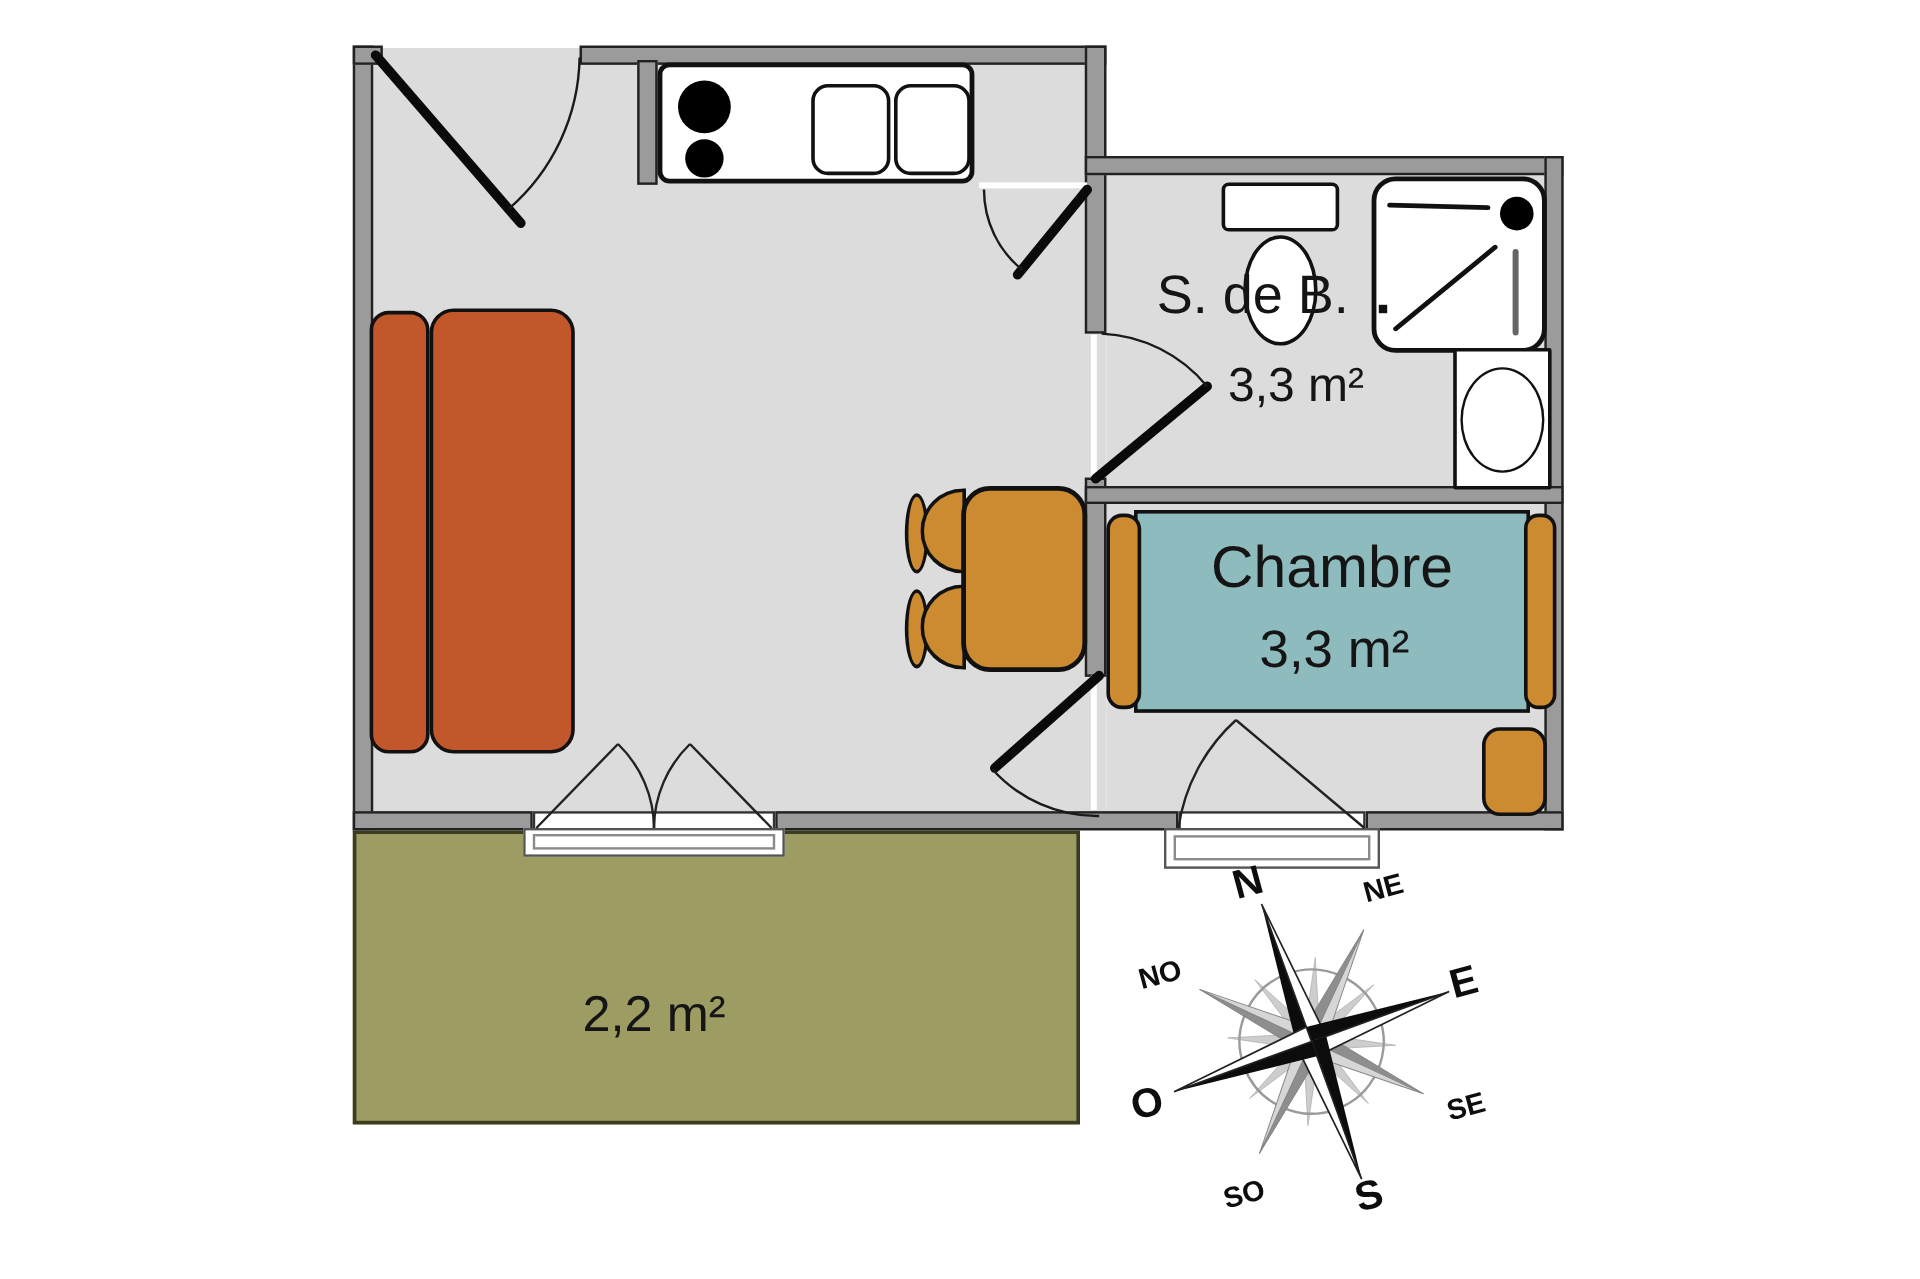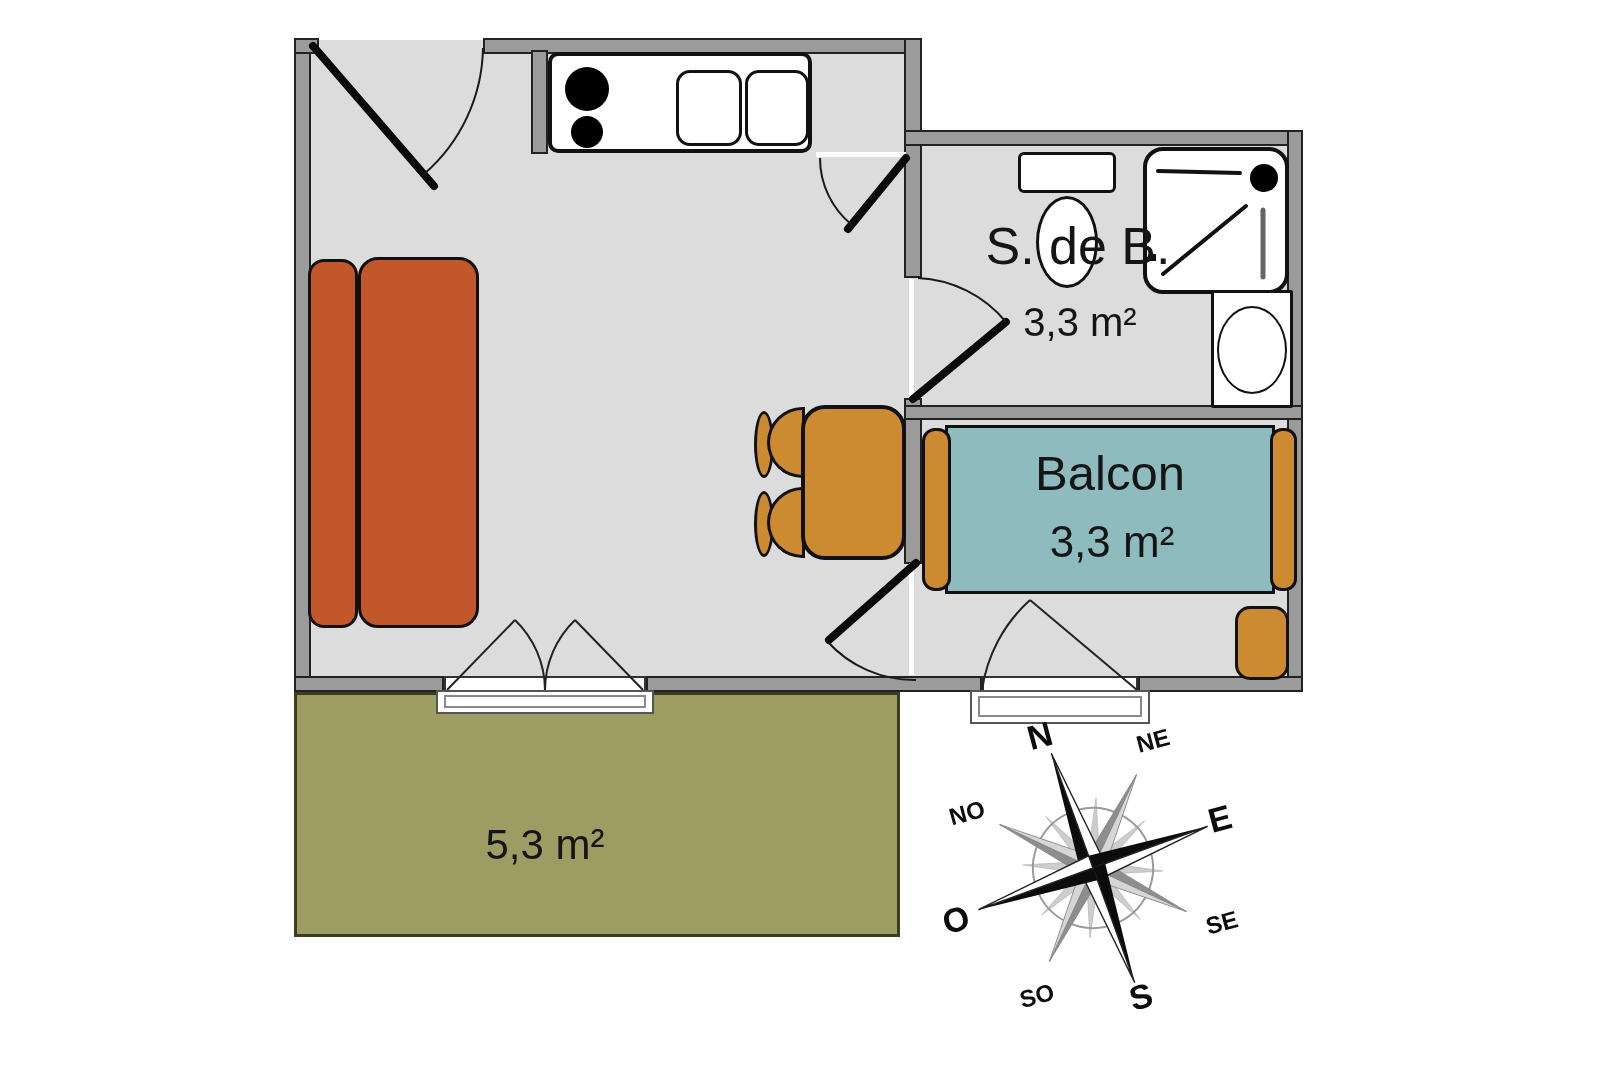--- a/index.html
+++ b/index.html
@@ -157,19 +157,19 @@
 
   <div class="clabel" style="left:1040px;top:736px;font-size:34px;">N</div>
   <div class="clabel" style="left:1153px;top:741px;font-size:24px;">NE</div>
   <div class="clabel" style="left:1220px;top:819px;font-size:34px;">E</div>
   <div class="clabel" style="left:1222px;top:923px;font-size:24px;">SE</div>
   <div class="clabel" style="left:1141px;top:997px;font-size:34px;">S</div>
   <div class="clabel" style="left:1037px;top:996px;font-size:24px;">SO</div>
   <div class="clabel" style="left:956px;top:920px;font-size:34px;">O</div>
   <div class="clabel" style="left:967px;top:813px;font-size:24px;">NO</div>
 
-  <div class="label" style="left:1078px;top:246px;font-size:52px;">S. de B.</div>
+  <div class="label" style="left:1044px;top:246px;font-size:45px;">S. de B.</div>
   <div class="label" style="left:1080px;top:322px;font-size:40px;">3,3 m²</div>
-  <div class="label" style="left:1110px;top:473px;font-size:49px;">Balcon</div>
+  <div class="label" style="left:1110px;top:473px;font-size:49px;">Chambre</div>
   <div class="label" style="left:1112px;top:542px;font-size:44px;">3,3 m²</div>
-  <div class="label" style="left:545px;top:845px;font-size:42px;">5,3 m²</div>
+  <div class="label" style="left:545px;top:845px;font-size:42px;">2,2 m²</div>
 
 </div>
 
 </body></html>

